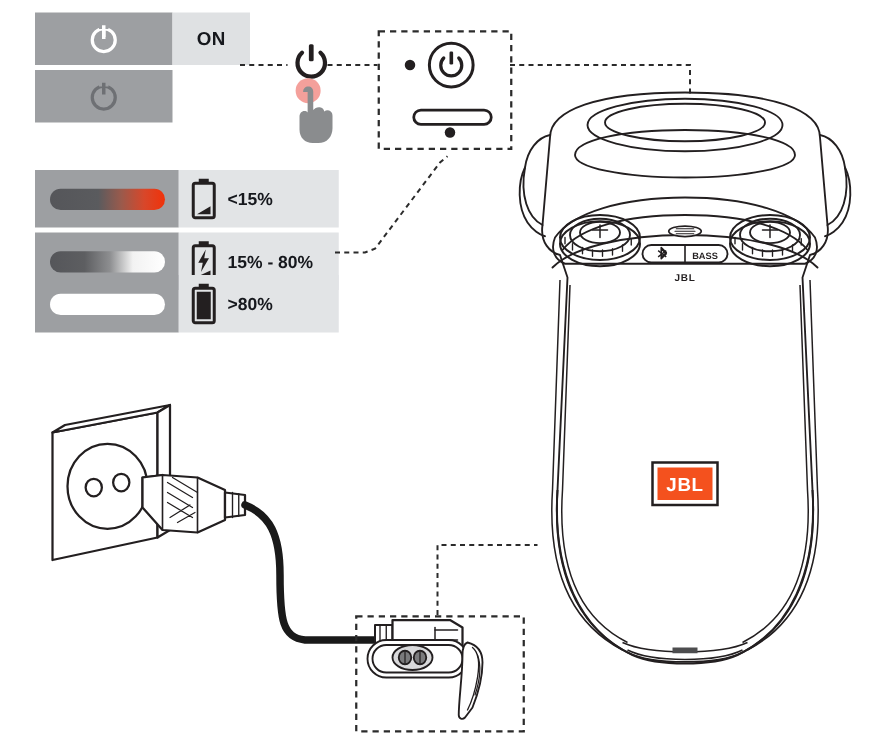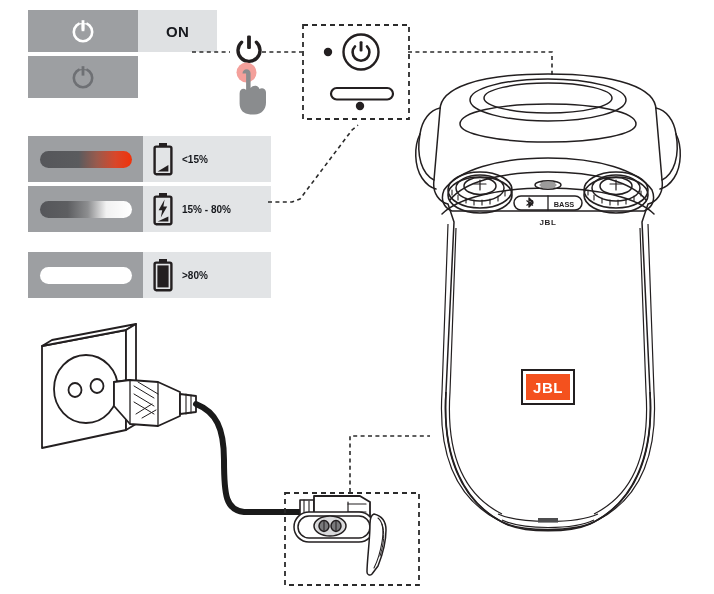--- a/index.html
+++ b/index.html
@@ -27,21 +27,21 @@
     height: 42px;
   }
   .legend-icon-cell {
     width: 110px;
     background: #9d9fa2;
     display: flex;
     align-items: center;
     justify-content: center;
   }
   .legend-label-cell {
-    width: 79px;
+    width: 62px;
     background: #dfe1e3;
     display: flex;
     align-items: center;
     justify-content: center;
     font-size: 15px;
     font-weight: bold;
     color: #16181d;
     letter-spacing: .3px;
   }
 
@@ -67,21 +67,21 @@
   .batt-info-cell {
     width: 128px;
     background: #e2e4e6;
     display: flex;
     align-items: center;
     padding-left: 9px;
     box-sizing: border-box;
     gap: 8px;
   }
   .batt-text {
-    font-size: 10px;
+    font-size: 14px;
     font-weight: bold;
     color: #16181d;
     white-space: nowrap;
   }
 
   svg { display: block; overflow: visible; }
   .dash {
     stroke: #2b2b2b;
     stroke-width: 1.6;
     stroke-dasharray: 4 3.4;
@@ -138,21 +138,21 @@
       <svg width="22" height="34" viewBox="0 0 22 34">
         <rect x="7" y="1" width="8" height="3.2" fill="#231f20"></rect>
         <rect x="2.6" y="4.6" width="16.8" height="27.6" rx="1.6" fill="none" stroke="#231f20" stroke-width="2.4"></rect>
         <path d="M5.6 29.4 L16.4 29.4 L16.4 24.4 Z" fill="#231f20"></path>
         <path d="M12.6 7.6 L6.6 18.2 L10.2 18.2 L8.8 25.6 L15.2 14.6 L11.4 14.6 Z" fill="#231f20"></path>
       </svg>
       <span class="batt-text">15% - 80%</span>
     </div>
   </div>
 
-  <div class="batt-row" style="left:28px; top:252px;">
+  <div class="batt-row" style="left:28px; top:220px;">
     <div class="batt-bar-cell">
       <div class="batt-pill" style="background:#ffffff;"></div>
     </div>
     <div class="batt-info-cell">
       <svg width="22" height="34" viewBox="0 0 22 34">
         <rect x="7" y="1" width="8" height="3.2" fill="#231f20"></rect>
         <rect x="2.6" y="4.6" width="16.8" height="27.6" rx="1.6" fill="none" stroke="#231f20" stroke-width="2.4"></rect>
         <rect x="5.4" y="7.4" width="11.2" height="22" fill="#231f20"></rect>
       </svg>
       <span class="batt-text">&gt;80%</span>

